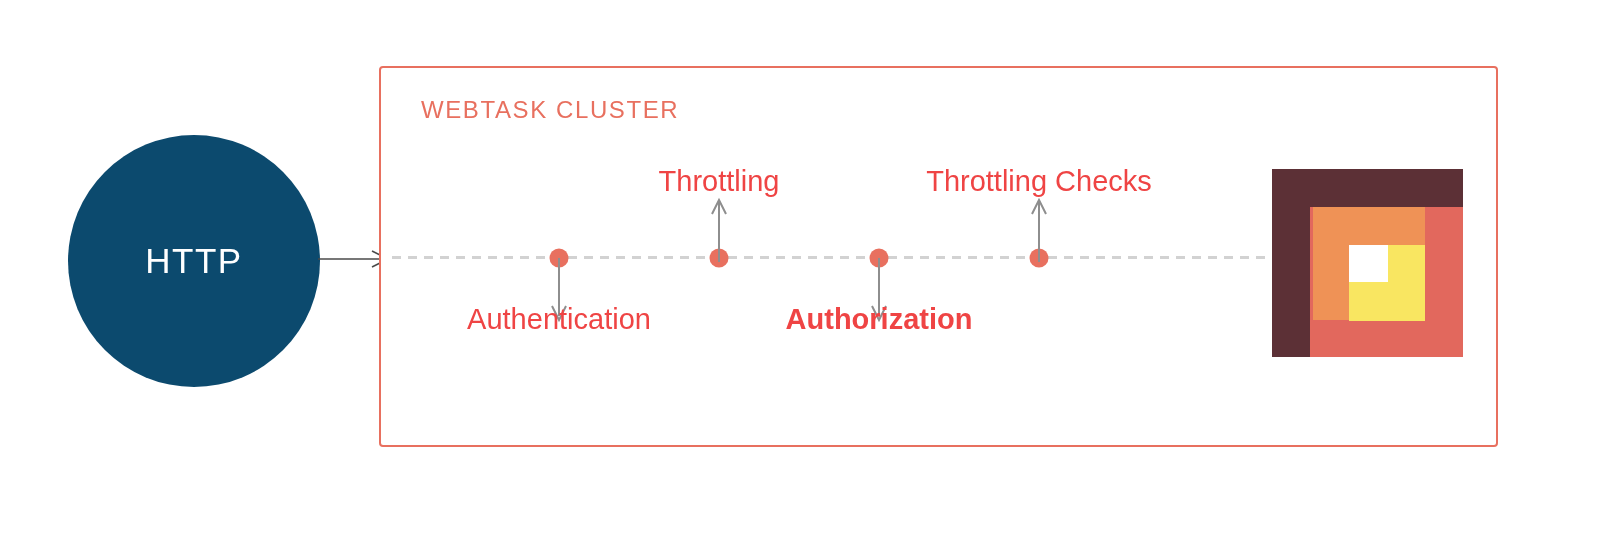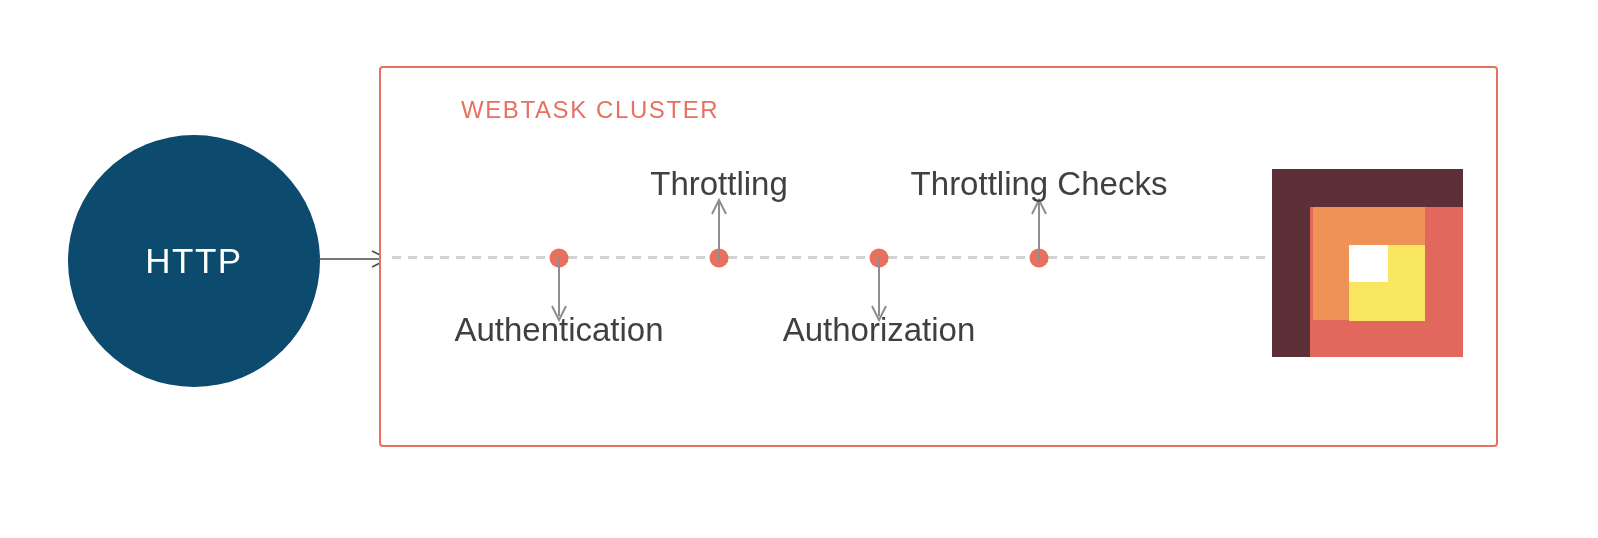--- a/index.html
+++ b/index.html
@@ -64,21 +64,20 @@
   }
   .cluster-title {
     position: absolute;
     left: 421px;
     top: 96px;
     color: #e8705f;
     font-size: 24px;
     letter-spacing: 1.6px;
     font-weight: 400;
     white-space: nowrap;
-    margin-left: 40px;
   }
 
   
   .pipeline-line {
     position: absolute;
     left: 392px;
     top: 256px;
     width: 880px;
     height: 3px;
     background-image: linear-gradient(to right, #d2d2d2 0, #d2d2d2 9px, rgba(0,0,0,0) 9px, rgba(0,0,0,0) 16px);
@@ -103,28 +102,28 @@
     width: 30px;
     height: 70px;
     transform: translateX(-50%);
   }
   .connector.up   { top: 192px; }
   .connector.down { top: 258px; }
 
   
   .stage-label {
     position: absolute;
-    font-size: 33px;
-    color: #404040;
+    font-size: 29px;
+    color: #ef4444;
     white-space: nowrap;
     transform: translateX(-50%);
     font-weight: 400;
   }
   .stage-label.above { top: 165px; }
-  .stage-label.below { top: 311px; }
+  .stage-label.below { top: 303px; }
 
   
   .logo {
     position: absolute;
     left: 1272px;
     top: 169px;
     width: 191px;
     height: 188px;
   }
   .logo-layer { position: absolute; }
@@ -165,21 +164,21 @@
     <line x1="15" y1="70" x2="15" y2="10" stroke="#8e8e8e" stroke-width="2"></line>
     <polyline points="8,22 15,8 22,22" fill="none" stroke="#8e8e8e" stroke-width="2"></polyline>
   </svg>
   <div class="stage-label above" style="left:719px;">Throttling</div>
 
   <div class="dot" style="left:879px;"></div>
   <svg class="connector down" style="left:879px;" viewBox="0 0 30 70">
     <line x1="15" y1="0" x2="15" y2="58" stroke="#8e8e8e" stroke-width="2"></line>
     <polyline points="8,48 15,62 22,48" fill="none" stroke="#8e8e8e" stroke-width="2"></polyline>
   </svg>
-  <div class="stage-label below" style="left:879px;">Authorization</div>
+  <div class="stage-label below" style="left:879px;font-weight:bold;">Authorization</div>
 
   <div class="dot" style="left:1039px;"></div>
   <svg class="connector up" style="left:1039px;" viewBox="0 0 30 70">
     <line x1="15" y1="70" x2="15" y2="10" stroke="#8e8e8e" stroke-width="2"></line>
     <polyline points="8,22 15,8 22,22" fill="none" stroke="#8e8e8e" stroke-width="2"></polyline>
   </svg>
   <div class="stage-label above" style="left:1039px;">Throttling Checks</div>
 
   <div class="logo">
     <div class="logo-layer logo-outer"></div>

